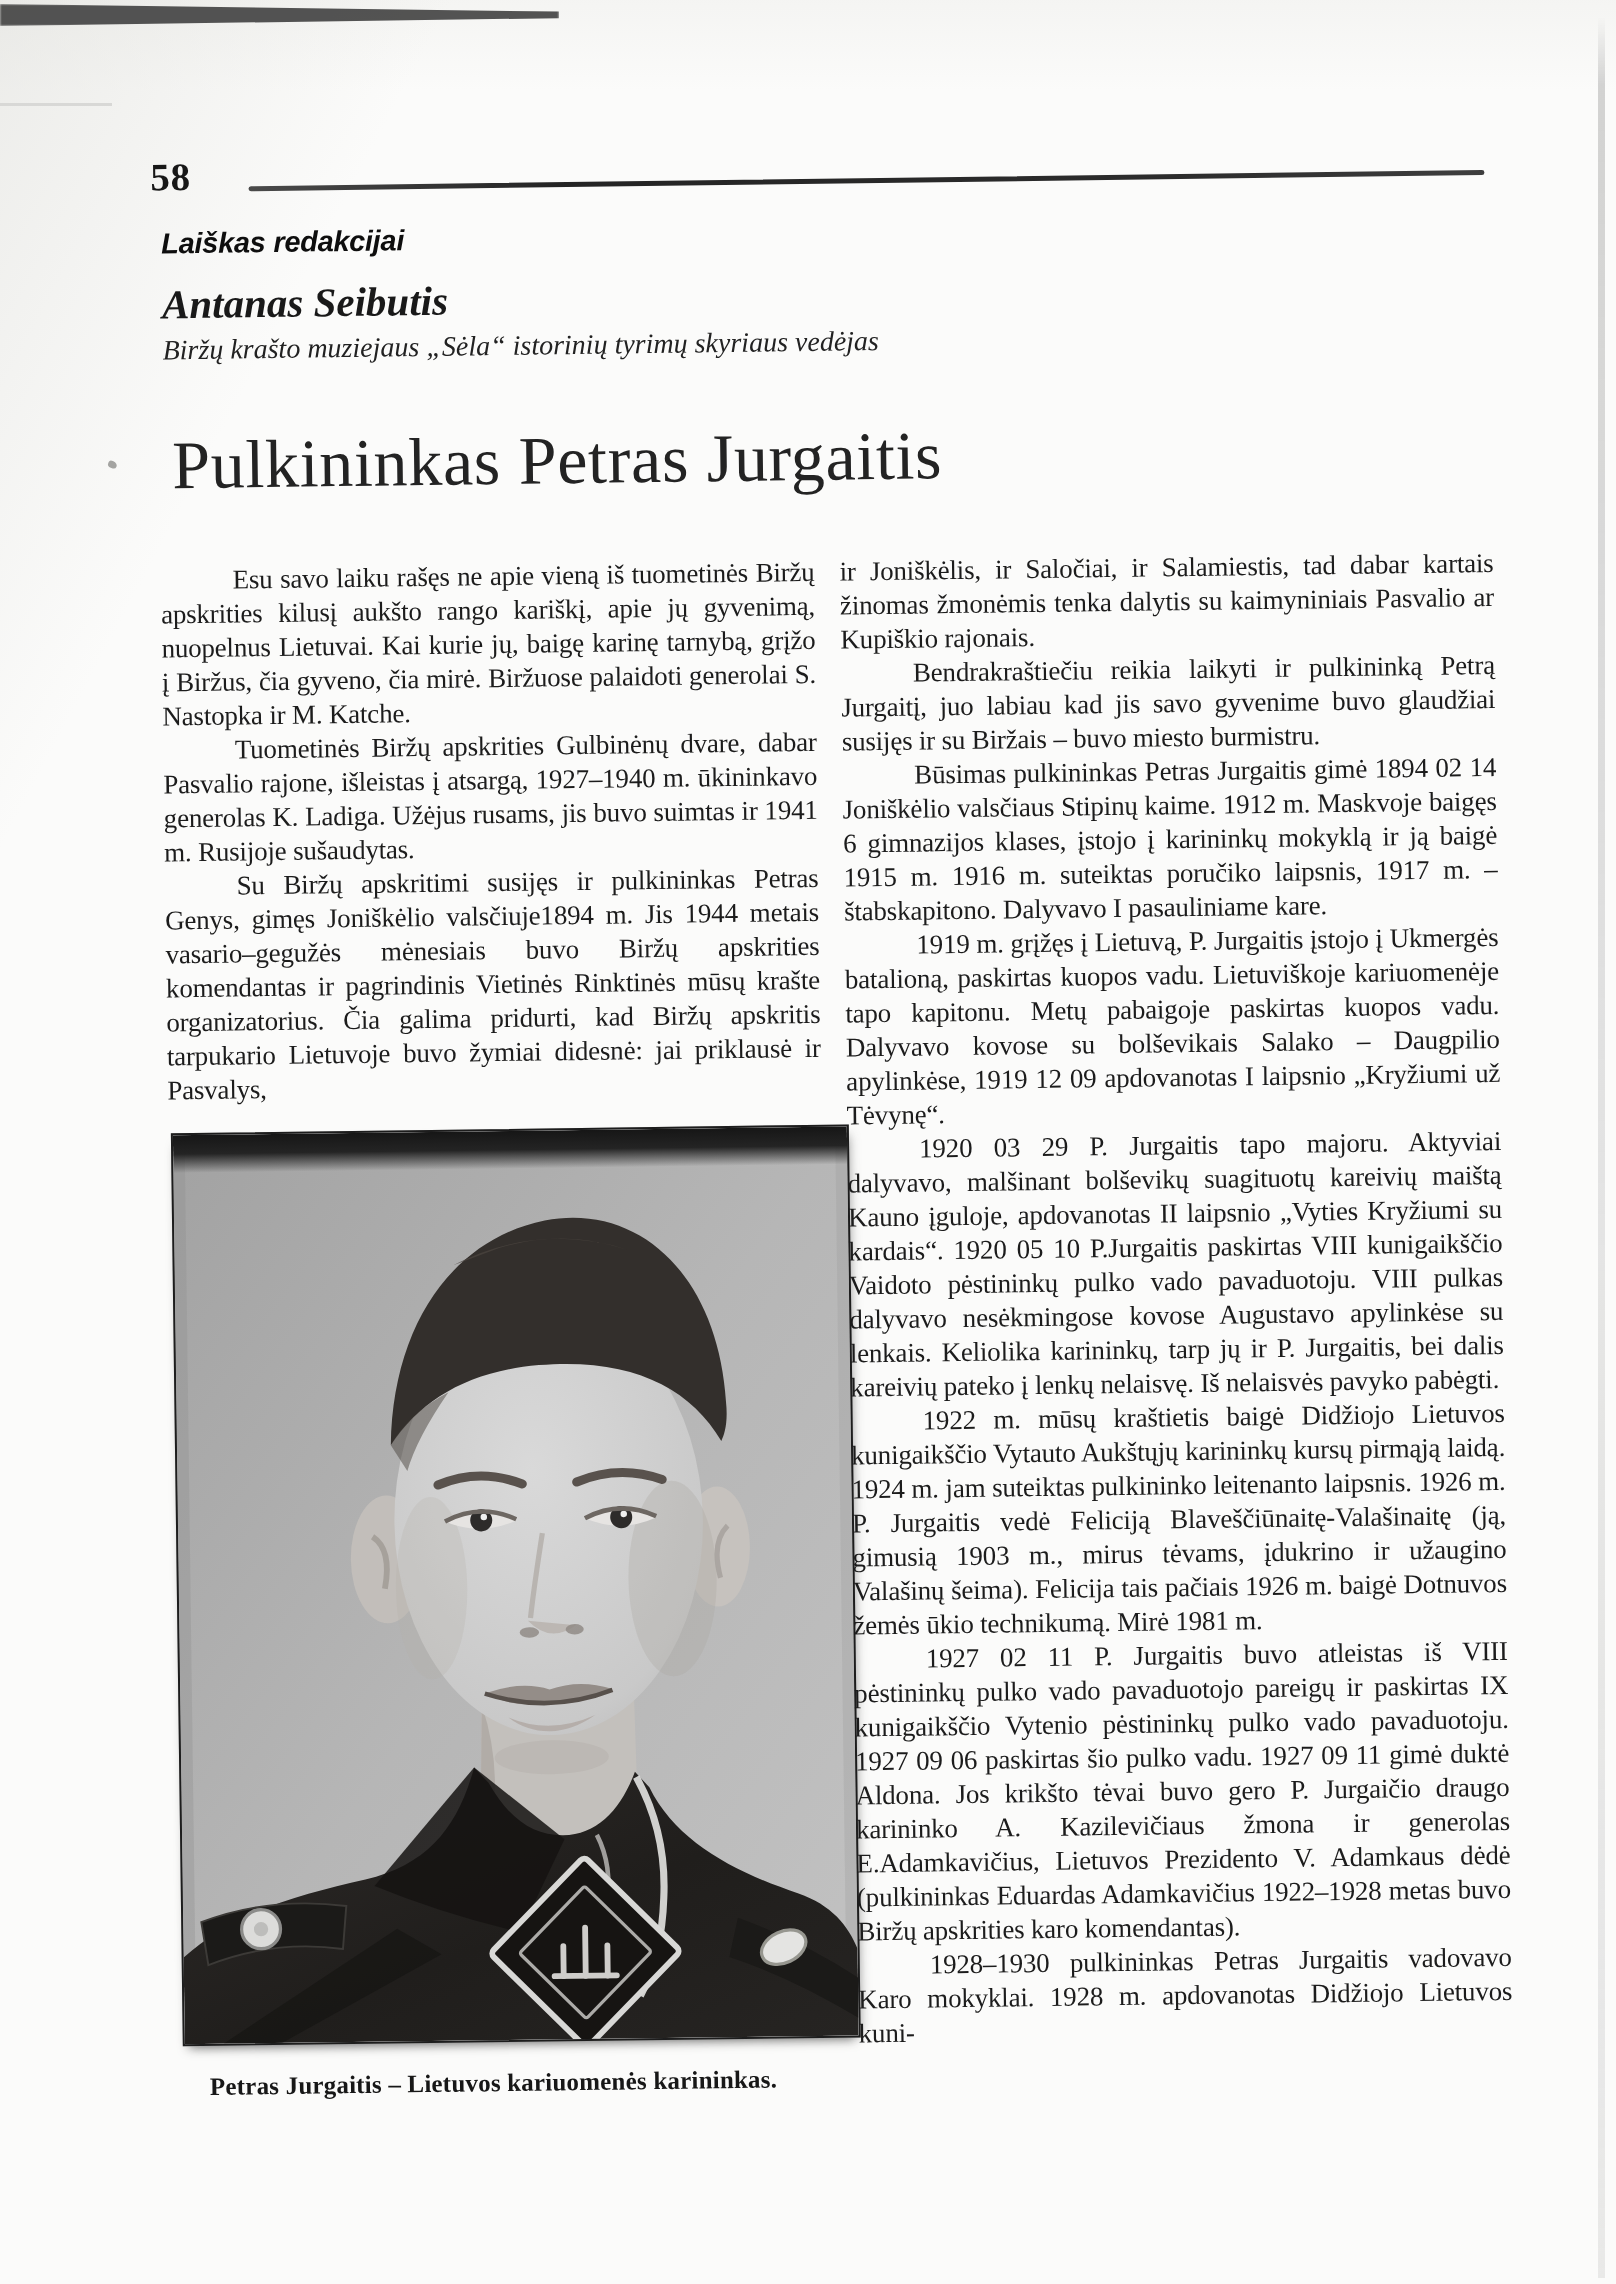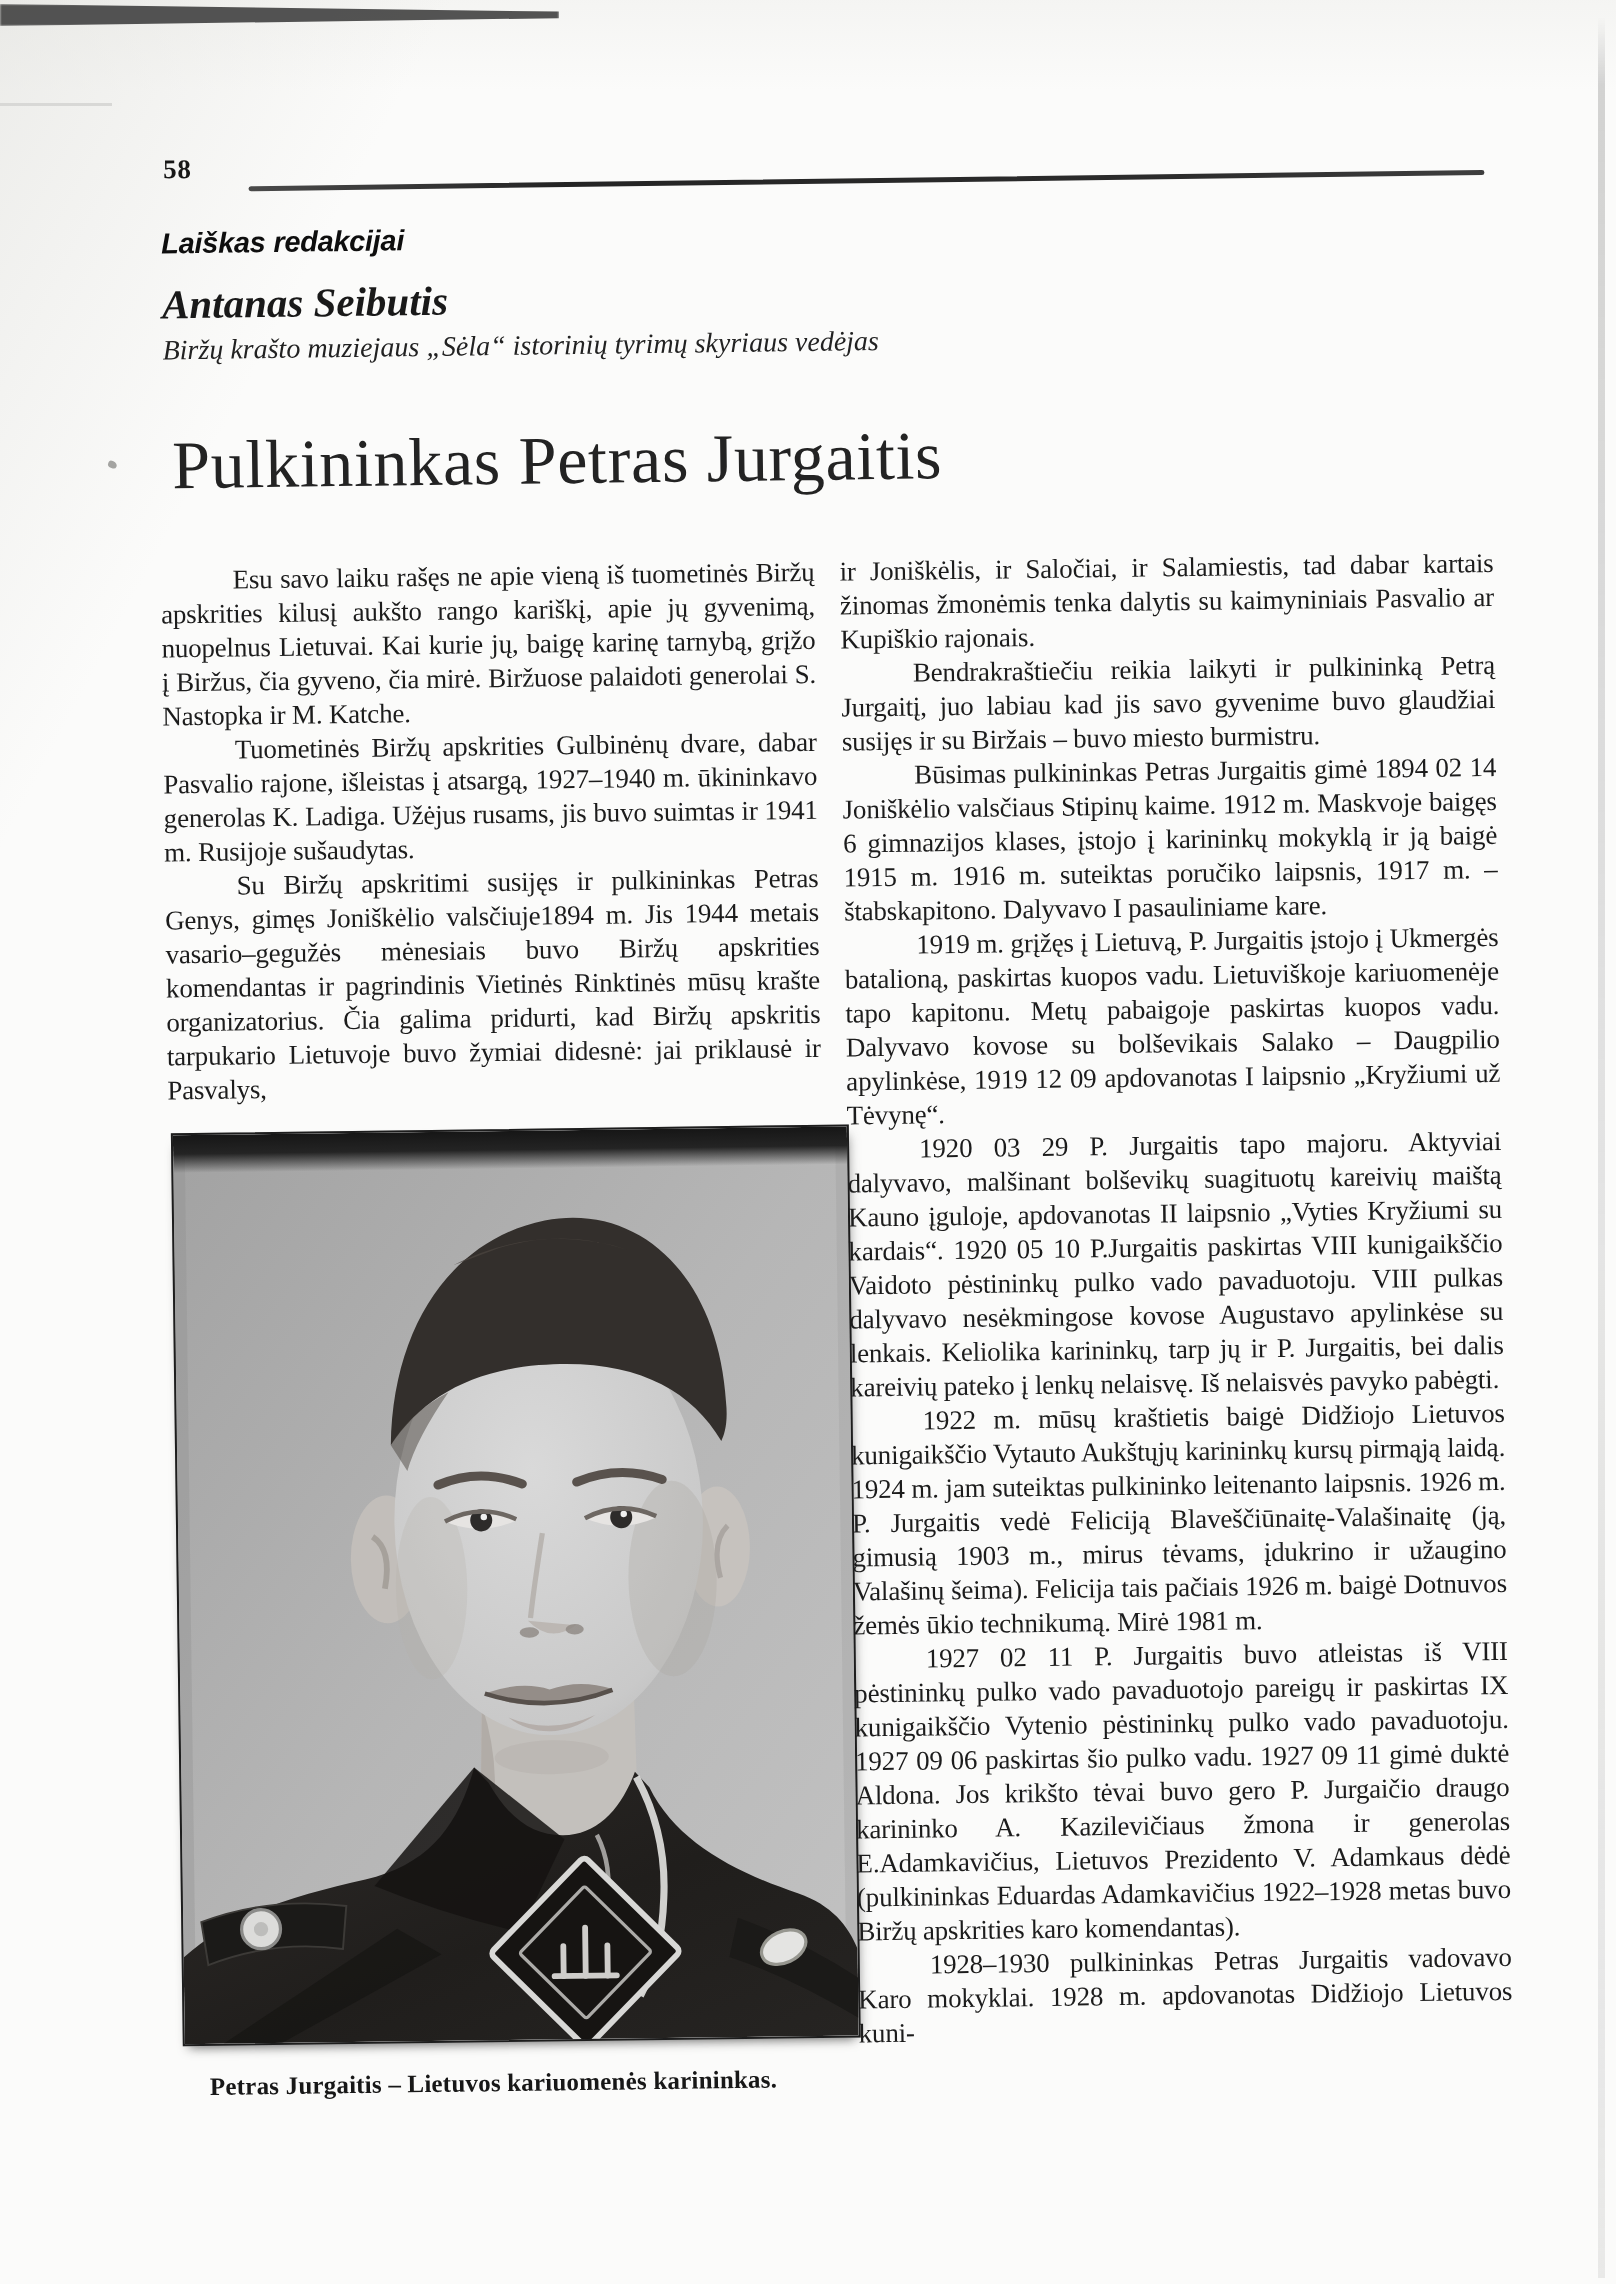--- a/index.html
+++ b/index.html
@@ -31,22 +31,22 @@
     background:linear-gradient(180deg, rgba(200,200,200,0), rgba(188,188,188,.65) 3%, rgba(206,206,206,.5) 55%, rgba(192,192,192,.3) 100%);
     filter:blur(0.7px);
   }
   
   .sheet{
     position:absolute;inset:0;
     transform:rotate(-0.75deg);
     transform-origin:808px 1140px;
   }
   .page-number{
-    position:absolute;left:176px;top:146px;
-    font-size:27px;font-weight:700;color:#171717;letter-spacing:0.7px;
+    position:absolute;left:163px;top:146px;
+    font-size:39px;font-weight:700;color:#171717;letter-spacing:0.7px;
   }
   .header-rule{
     position:absolute;left:261px;top:179px;width:1236px;height:5.2px;
     background:linear-gradient(90deg,#4a4a4a,#242424 25%,#2c2c2c 75%,#3e3e3e);
     border-radius:2.6px;
   }
   .section-label{
     position:absolute;left:173px;top:219px;
     font-family:"Liberation Sans", sans-serif;
     font-style:italic;font-weight:700;font-size:29px;color:#0e0e0e;

